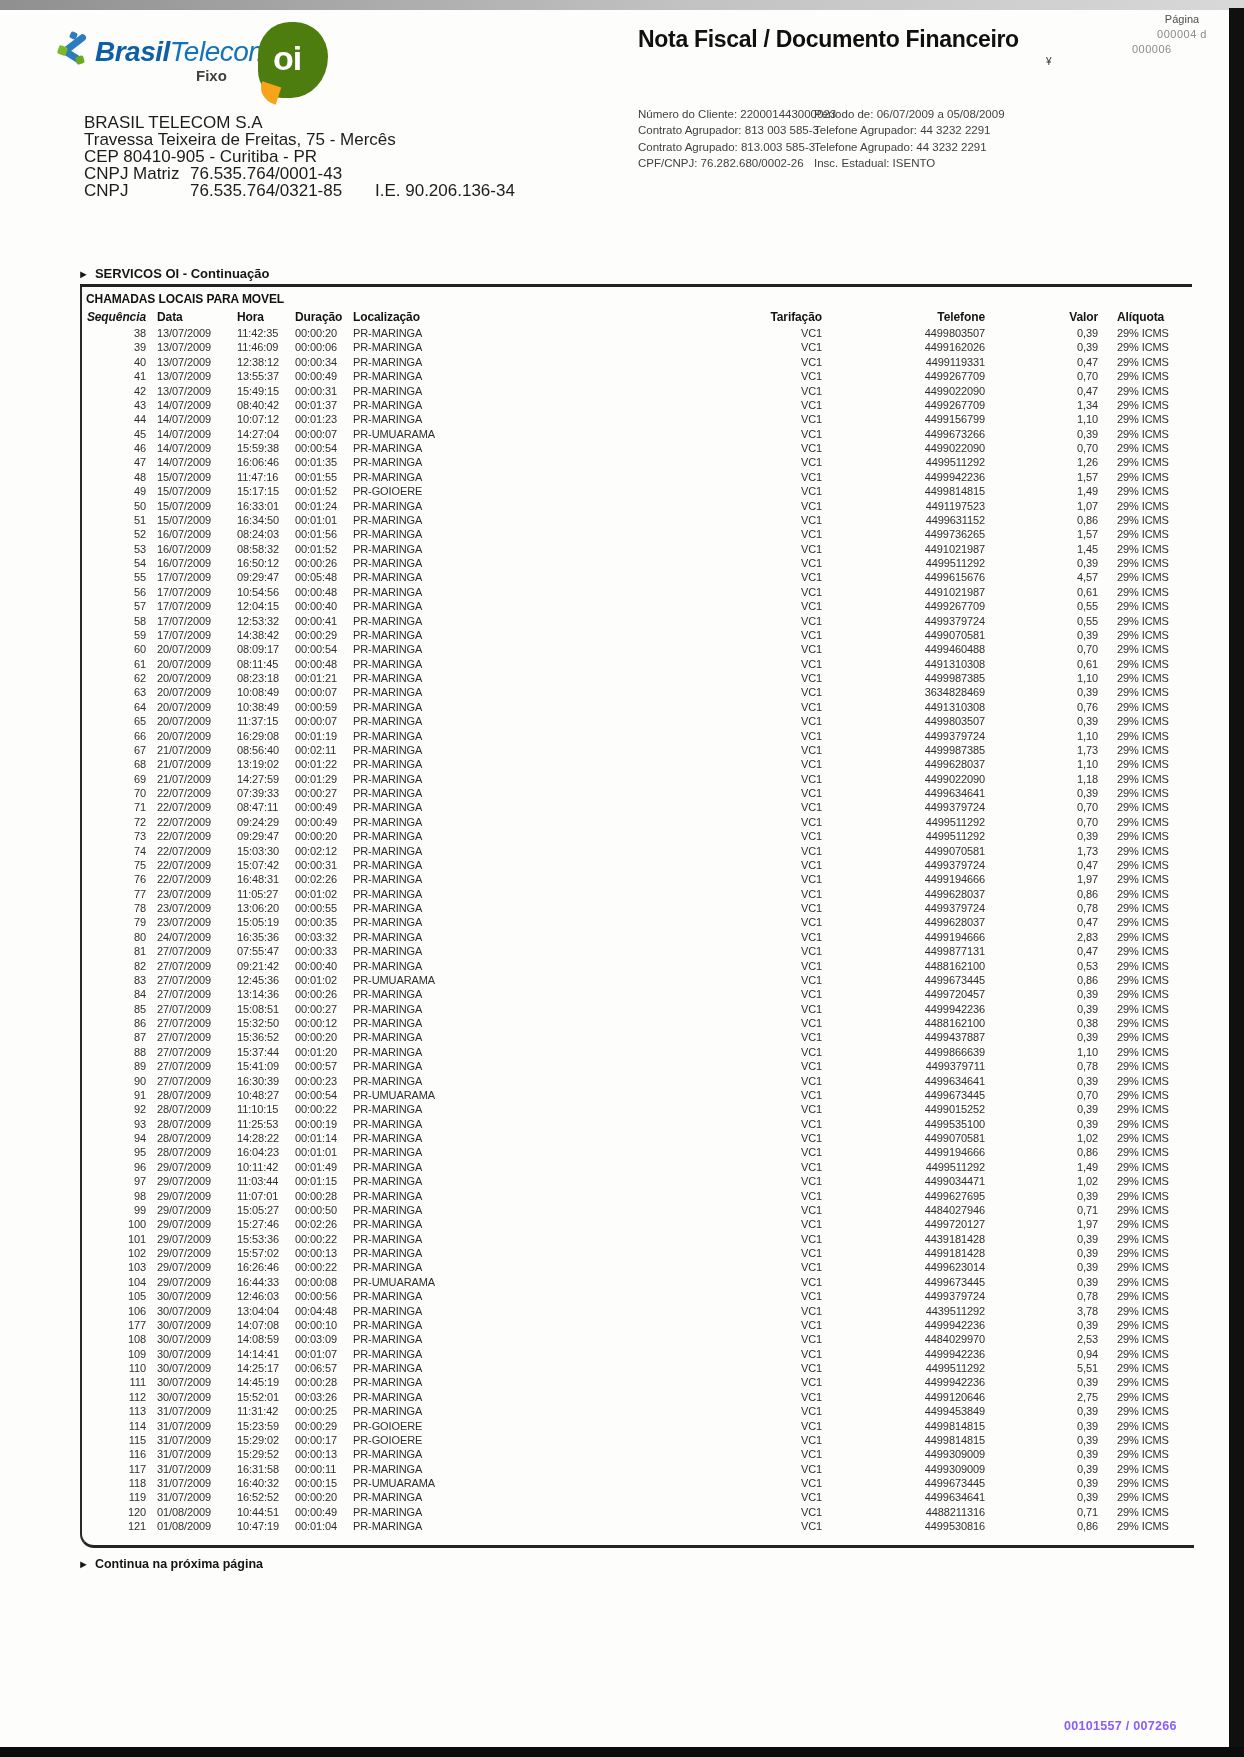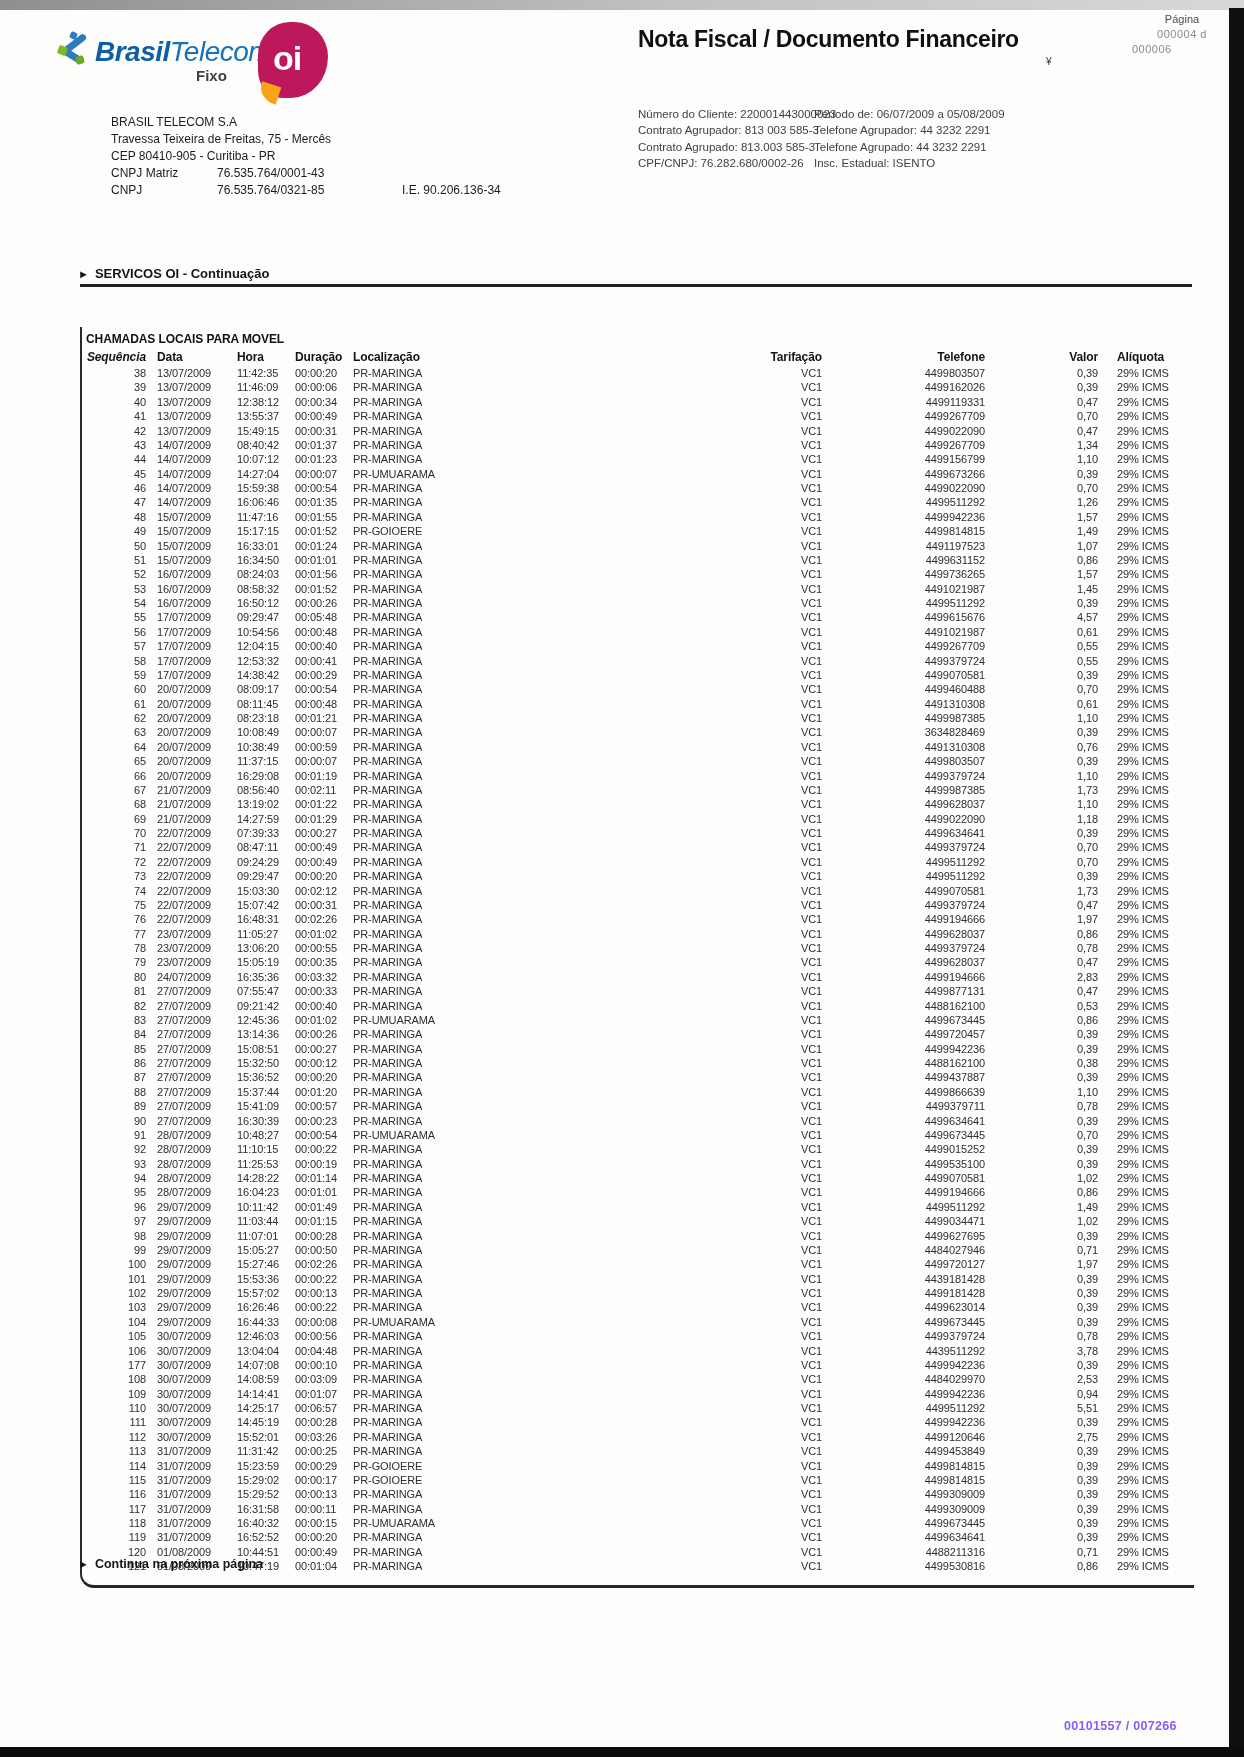--- a/index.html
+++ b/index.html
@@ -23,48 +23,48 @@
   .logo-icon .b1 { position:absolute; left:6px; top:10px; width:26px; height:7px; background:#2b7bbd; border-radius:4px; transform:rotate(-38deg); }
   .logo-icon .b2 { position:absolute; left:4px; top:22px; width:24px; height:7px; background:#2b7bbd; border-radius:4px; transform:rotate(32deg); }
   .logo-icon .g1 { position:absolute; left:2px; top:16px; width:9px; height:9px; background:#7ab929; border-radius:2px; transform:rotate(20deg); }
   .logo-icon .g2 { position:absolute; left:20px; top:26px; width:8px; height:8px; background:#69aa22; border-radius:2px; transform:rotate(-15deg); }
   .logo-icon .g3 { position:absolute; left:14px; top:2px; width:7px; height:7px; background:#2b7bbd; border-radius:2px; transform:rotate(25deg); }
   .brand { position:absolute; left:95px; top:36px; font-size:28px; letter-spacing:-0.5px; font-style:italic; white-space:nowrap; }
   .brand .bold { font-weight:700; color:#0e5fa6; }
   .brand .light { font-weight:400; color:#1673b8; }
   .brand-sub { position:absolute; left:196px; top:67px; font-size:15px; font-weight:600; color:#404040; }
   .oi-balloon { position:absolute; left:258px; top:22px; width:70px; height:76px;
-    background:#be185d; border-radius: 50% 52% 58% 38% / 48% 50% 60% 40%; padding-left: 12px; }
+    background:#4d7c0f; border-radius: 50% 52% 58% 38% / 48% 50% 60% 40%; padding-left: 12px; }
   .oi-balloon::after { content:""; position:absolute; left:1px; bottom:-4px; width:20px; height:18px;
     background:#f9a31b; border-radius:0 0 0 90%; transform:rotate(18deg); }
   .oi-text { position:absolute; left:15px; top:17px; font-size:34px; font-weight:700; color:#fff; font-style:normal; letter-spacing:-1px; }
 
   .doc-title { position:absolute; left:638px; top:26px; font-size:23px; font-weight:700; color:#101010; letter-spacing:-0.3px; }
   .title-mark { position:absolute; left:1046px; top:56px; font-size:10px; color:#333; }
 
   .page-info { position:absolute; left:1132px; top:12px; width:100px; font-size:11px; color:#5f5f5f; line-height:15px; }
   .page-info .pg-label { display:block; text-align:center; color:#4d4d4d; }
   .page-info .pg-num { display:block; text-align:center; color:#8a8a8a; letter-spacing:0.5px; }
   .page-info .pg-num2 { display:block; text-align:left; color:#8a8a8a; letter-spacing:0.5px; }
 
-  .company { position:absolute; left:84px; top:114px; font-size:12px; line-height:17px; color:#1c1c1c; white-space:nowrap;margin-left:27px; }
+  .company { position:absolute; left:84px; top:114px; font-size:17px; line-height:17px; color:#1c1c1c; white-space:nowrap; }
   .company .lbl { display:inline-block; width:106px; }
   .company .row5 { position:relative; }
   .company .ie { position:absolute; left:291px; top:0; }
 
   .client { position:absolute; top:106px; font-size:11.5px; line-height:16.4px; color:#3f3f3f; white-space:nowrap; }
   .client.colL { left:638px; }
   .client.colR { left:814px; }
 
   .section-label { position:absolute; left:78px; top:266px; font-size:13px; font-weight:700; color:#151515; }
   .arrow-glyph { font-size:11px; margin-right:6px; }
   .rule-top { position:absolute; left:80px; top:284px; width:1112px; height:3px; background:#222; }
 
   .table-wrap { position:absolute; left:80px; top:287px; width:1114px; height:1261px;
-    border-left:2px solid #2a2a2a; border-bottom:3px solid #242424; border-bottom-left-radius:14px;margin-top:40px; }
+    border-left:2px solid #2a2a2a; border-bottom:3px solid #242424; border-bottom-left-radius:14px; }
   .table-title { position:absolute; left:4px; top:5px; font-size:12px; font-weight:700; color:#111; letter-spacing:-0.1px; }
   table.calls { position:absolute; left:2px; top:22px; border-collapse:collapse; table-layout:fixed; width:1106px; }
   table.calls th { font-size:12px; font-weight:700; color:#141414; height:17px; line-height:17px; white-space:nowrap; padding:0; letter-spacing:-0.1px; }
   table.calls th.c0 { font-style:italic; }
   table.calls td { font-size:11px; font-weight:400; color:#2e2e2e; height:14.38px; line-height:14.38px; white-space:nowrap; padding:0; letter-spacing:-0.1px; }
   .c0 { width:62px;  text-align:right; }
   .c1 { width:90px;  text-align:left; padding-left:11px !important; }
   .c2 { width:58px;  text-align:left; padding-left:1px !important; }
   .c3 { width:58px;  text-align:left; padding-left:1px !important; }
   .c4 { width:290px; text-align:left; padding-left:1px !important; }

